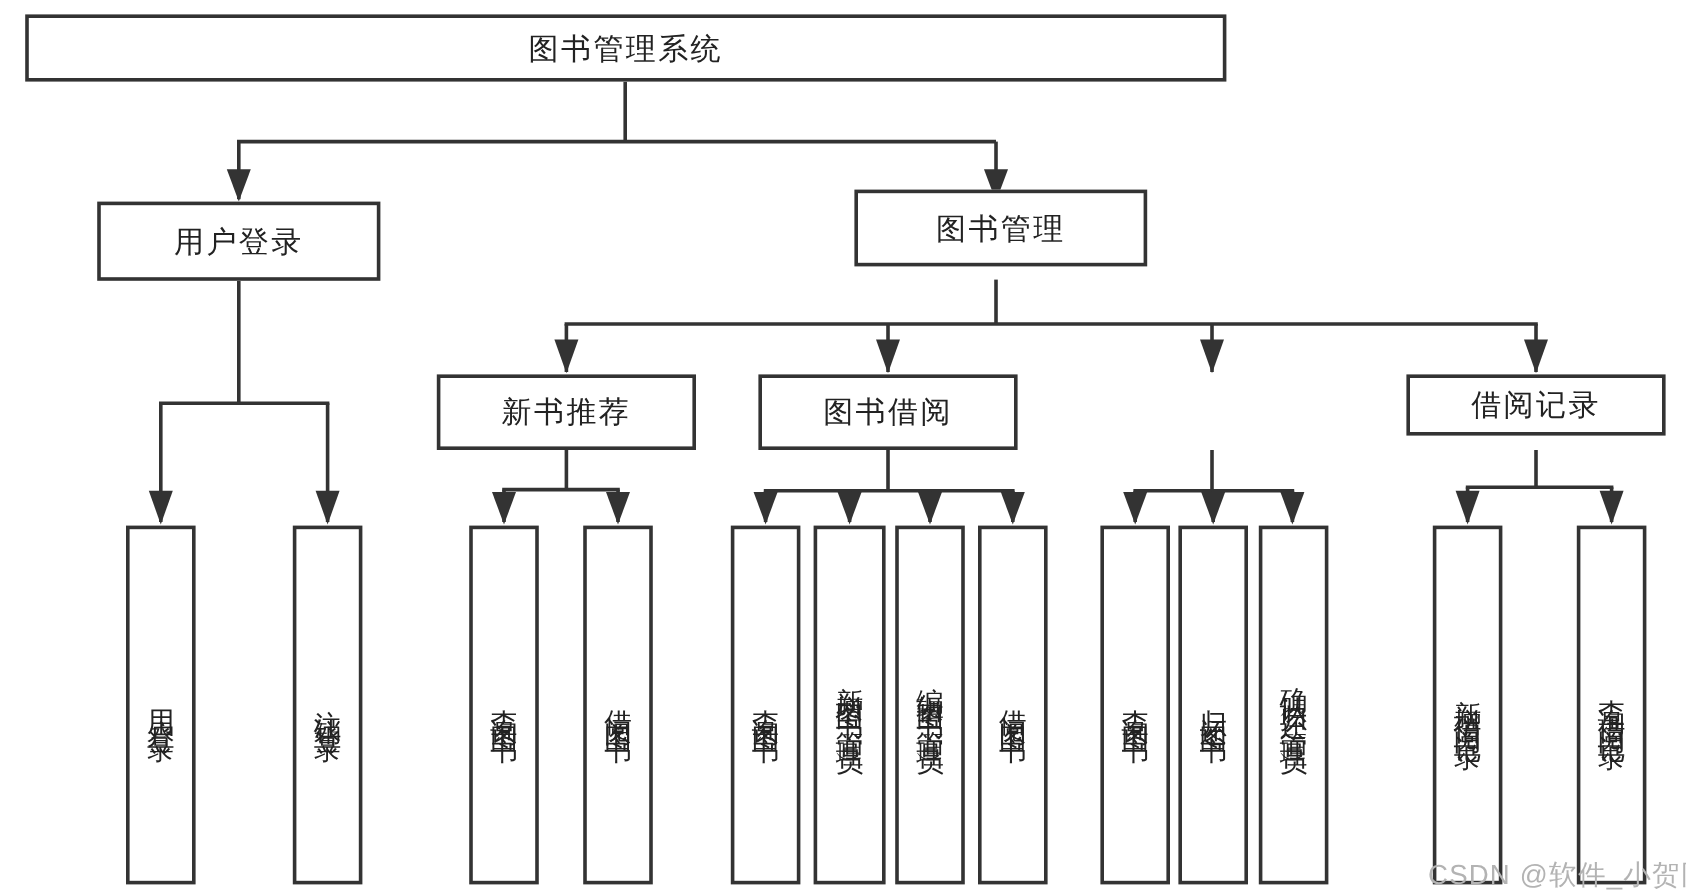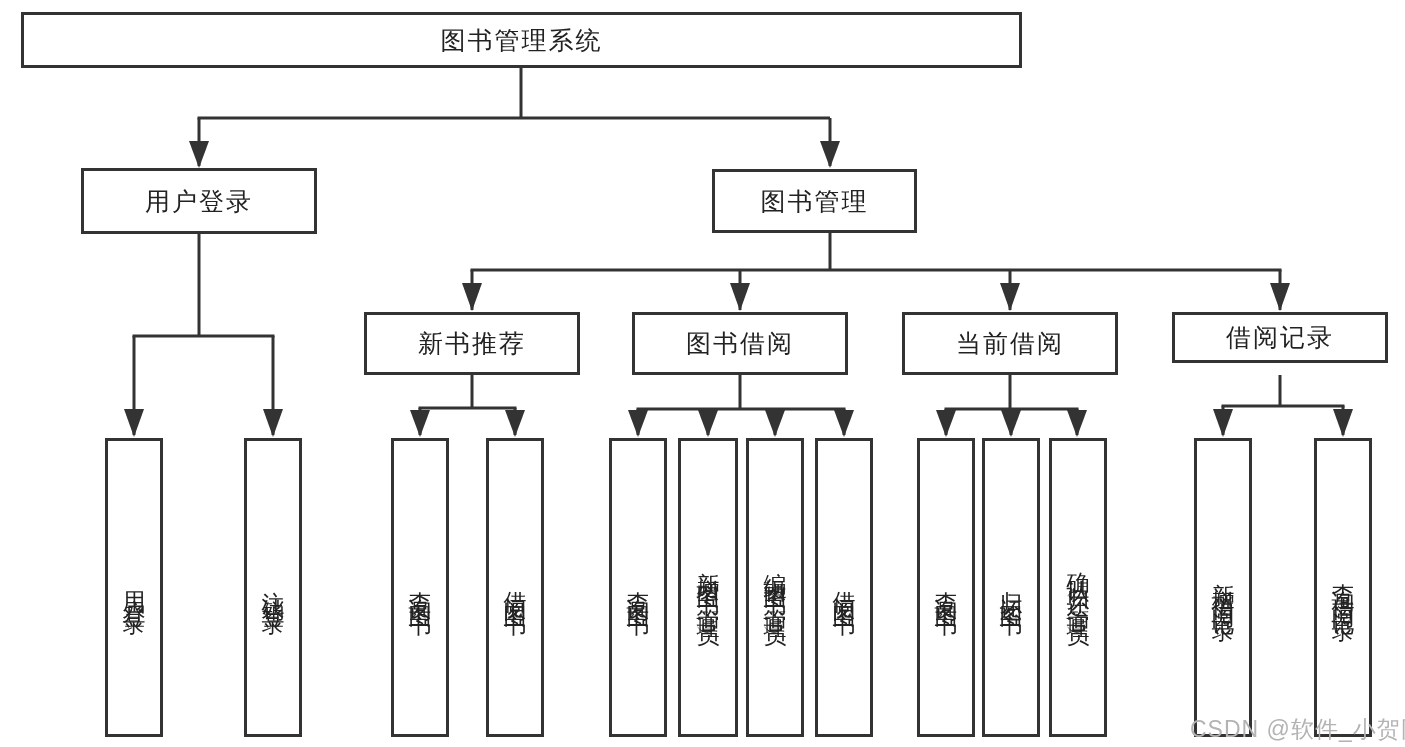--- a/index.html
+++ b/index.html
@@ -113,32 +113,29 @@
     </g>
   </svg>
 
   <div class="box h-box root-box" style="left:21px;top:12px;width:1001px;height:56px">
     <span>图书管理系统</span>
   </div>
 
   <div class="box h-box" style="left:81px;top:168px;width:236px;height:66px">
     <span>用户登录</span>
   </div>
-  <div class="box h-box" style="left:712px;top:169px;width:205px;height:64px">
+  <div class="box h-box" style="left:712px;top:158px;width:244px;height:64px">
     <span>图书管理</span>
   </div>
 
   <div class="box h-box" style="left:364px;top:312px;width:216px;height:63px">
     <span>新书推荐</span>
   </div>
   <div class="box h-box" style="left:632px;top:312px;width:216px;height:63px">
     <span>图书借阅</span>
-  </div>
-  <div class="box h-box" style="left:902px;top:312px;width:216px;height:63px">
-    <span>当前借阅</span>
   </div>
   <div class="box h-box" style="left:1172px;top:312px;width:216px;height:51px">
     <span>借阅记录</span>
   </div>
 
   <div class="box v-box" style="left:105px;top:438px;width:58px;height:299px">
     <span>用户登录</span>
   </div>
   <div class="box v-box" style="left:244px;top:438px;width:58px;height:299px">
     <span>注销登录</span>

